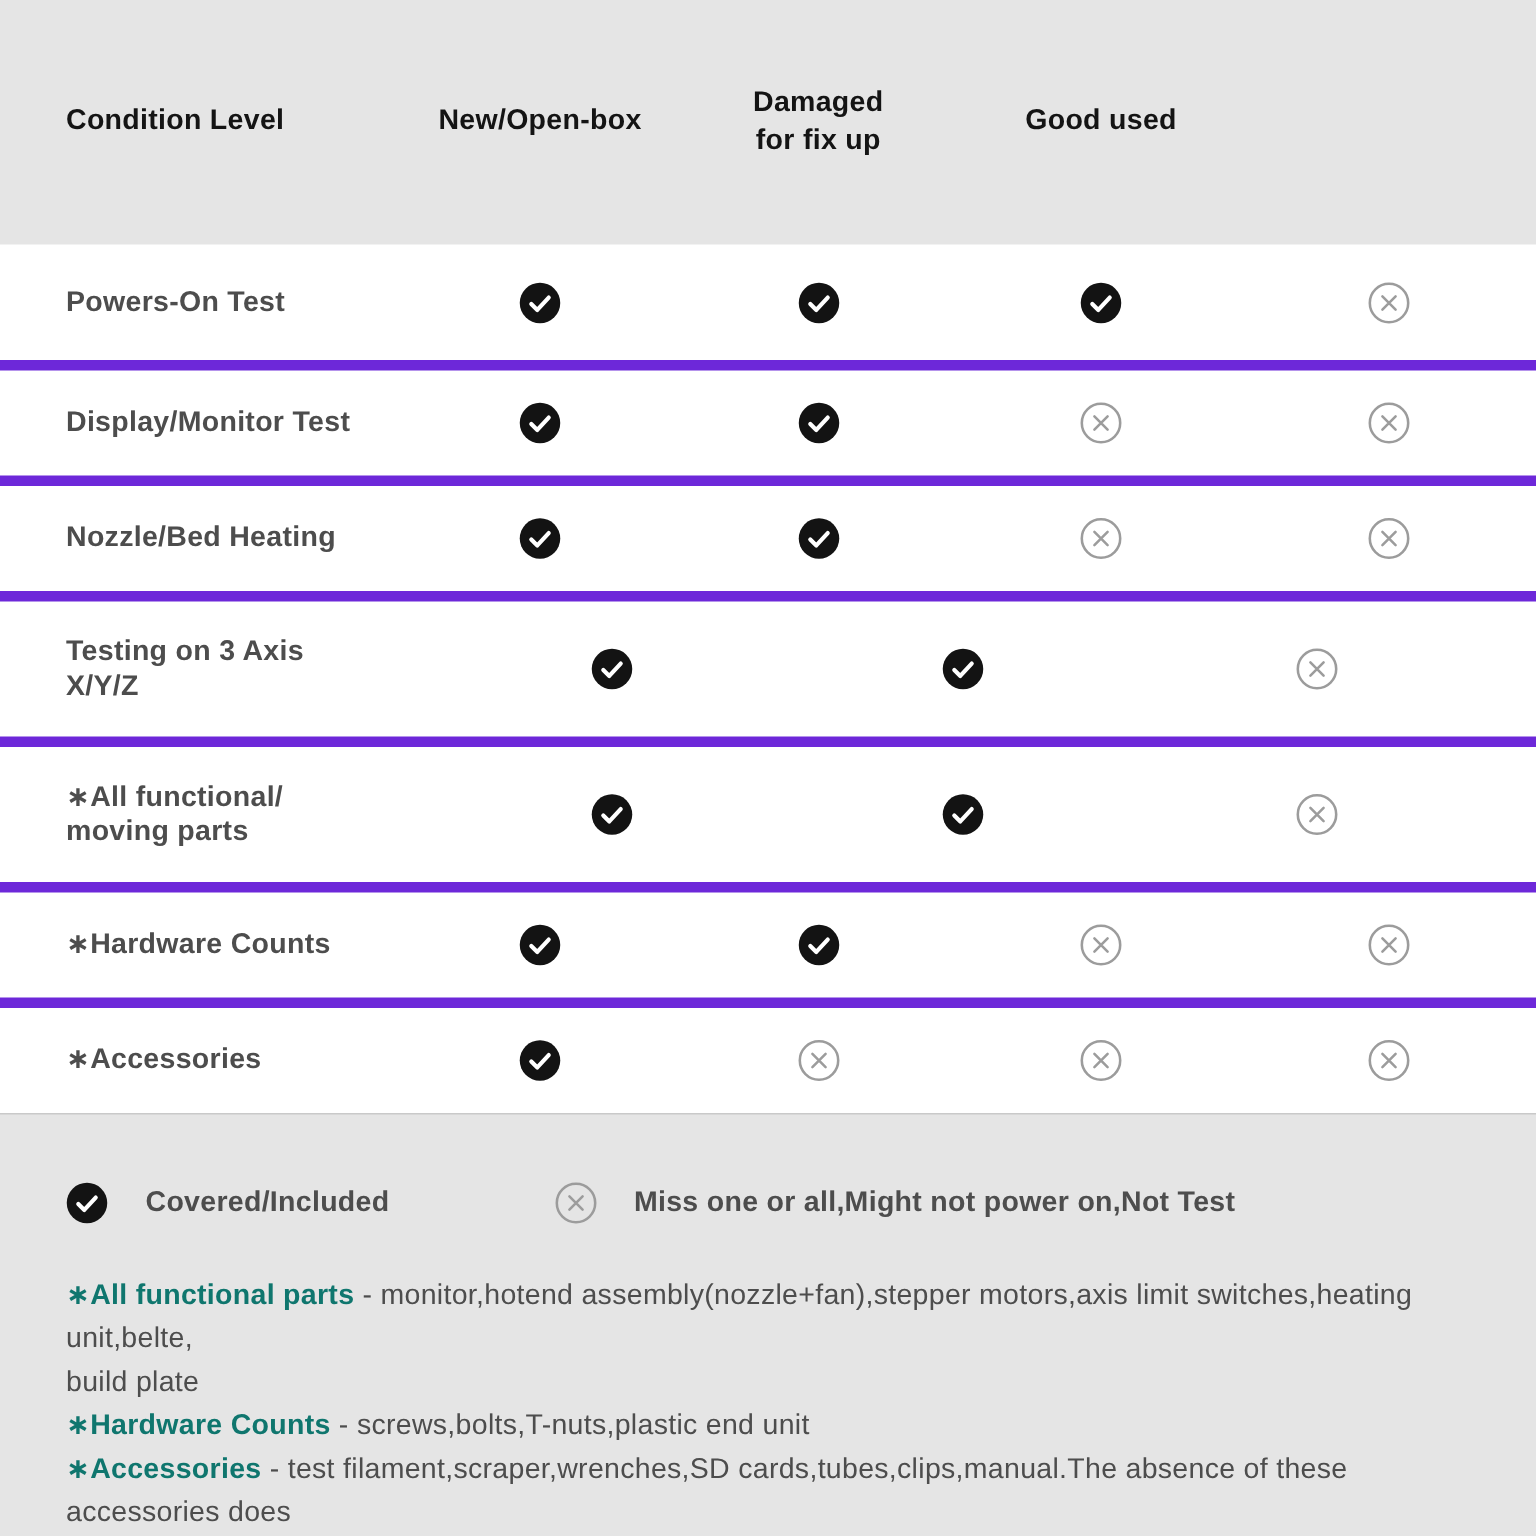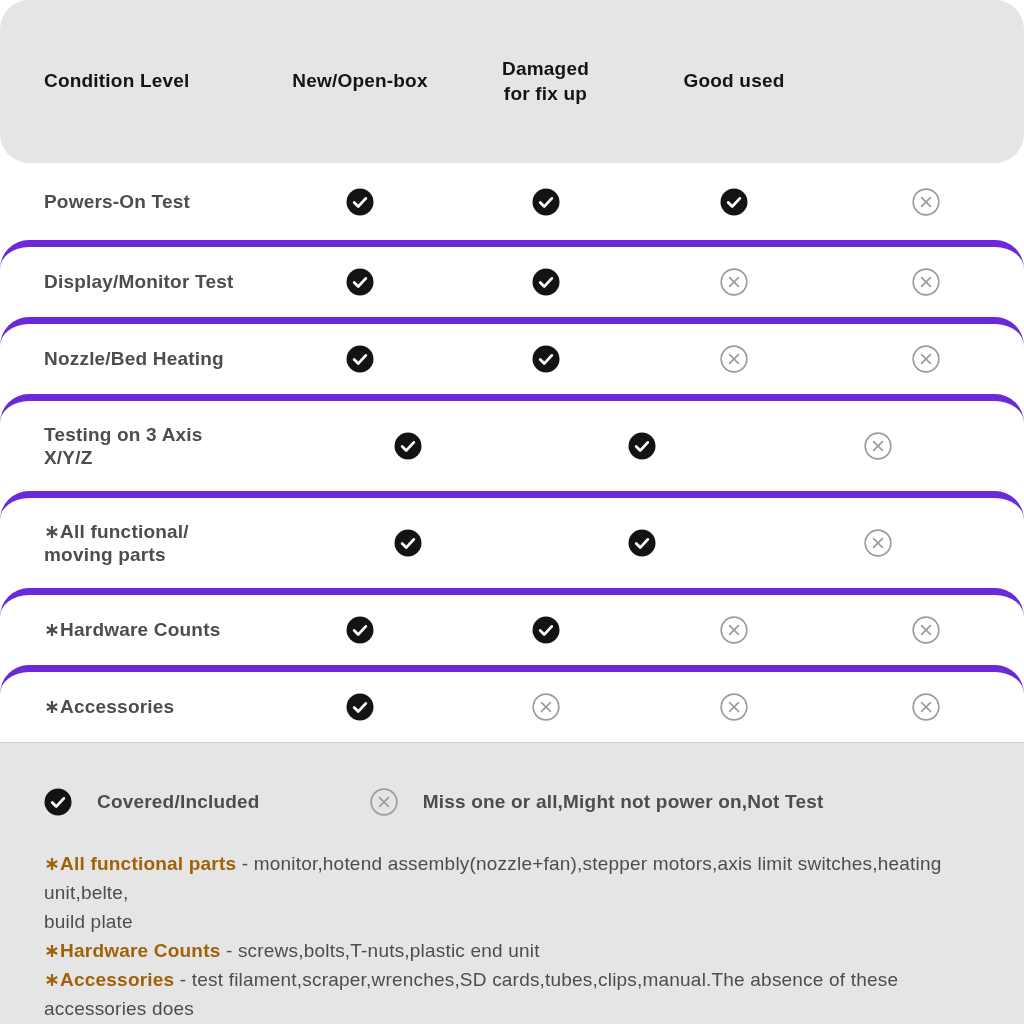--- a/index.html
+++ b/index.html
@@ -19,21 +19,20 @@
     flex-direction: column;
     background: #ffffff;
   }
 
   
   .grid-row {
     display: grid;
     grid-template-columns: 270px 180px 191px 186px 197px;
     align-items: center;
     width: 100%;
-    border-radius: 29px;
   }
 
   
   .table-header {
     background: #e5e5e5;
     height: 163px;
     flex: 0 0 auto;
   }
   .table-header .cell {
     font-size: 19px;
@@ -103,21 +102,21 @@
   }
   .footnote {
     font-size: 19px;
     line-height: 29px;
     color: #4d4d4d;
     white-space: pre-line;
     letter-spacing: 0.2px;
   }
   .footnote .term {
     font-weight: bold;
-    color: #a16207;
+    color: #0f766e;
   }
 </style>
 </head>
 <body>
 
 <div class="page">
 
   <div class="table-header grid-row">
     <div class="cell first">Condition Level</div>
     <div class="cell">New/Open-box</div>

